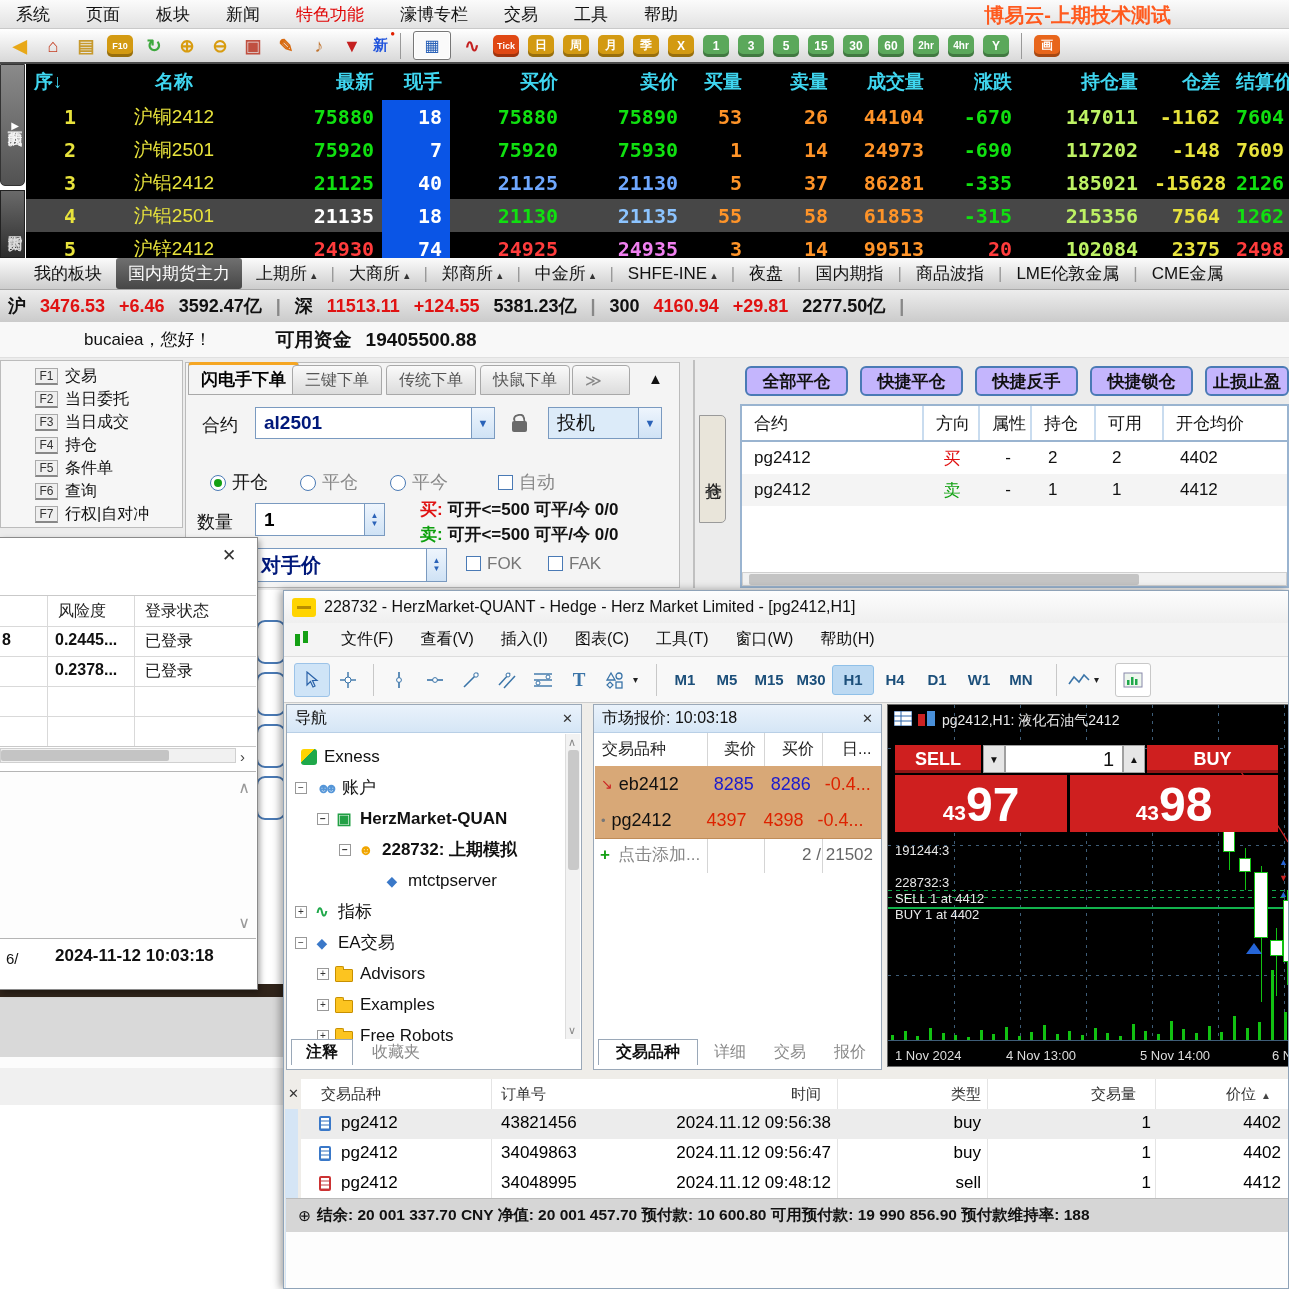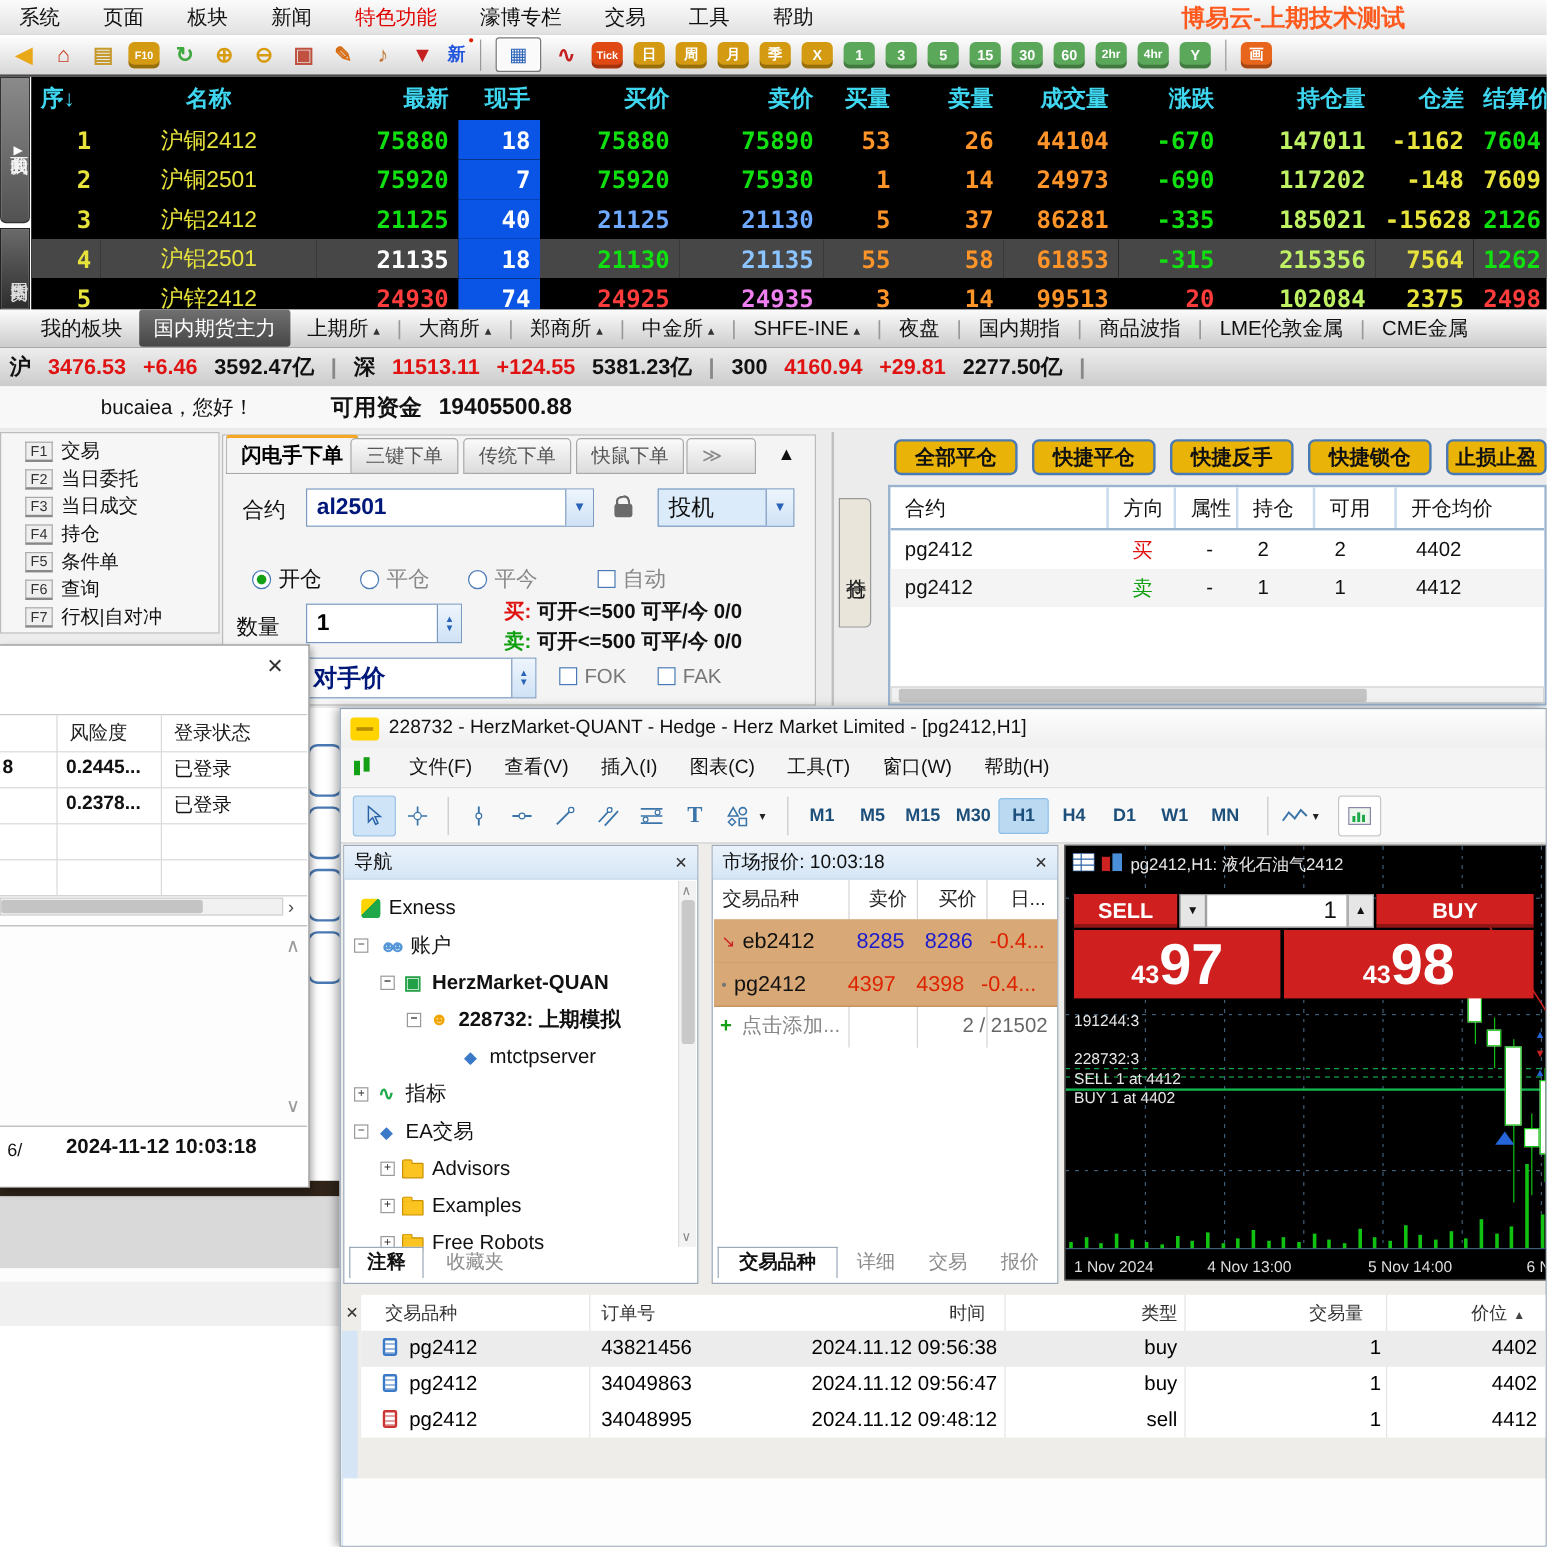--- a/index.html
+++ b/index.html
@@ -38,40 +38,40 @@
   .bt{white-space:nowrap}
   .bt.selb{background:linear-gradient(#707070,#474747);color:#fff;padding:4px 12px;border-radius:3px}
   .bt.up::after{content:"▴";font-size:11px;margin-left:4px;color:#333}
   .bsep{color:#999}
   .ticker{left:0;top:290px;width:1289px;height:32px;background:linear-gradient(#ededed,#cbcbcb);display:flex;align-items:center;gap:14px;padding-left:8px;font-size:18px;font-weight:bold;box-sizing:border-box}
   .tk-red{color:#e01212}
   .greet{left:0;top:322px;width:1289px;height:36px;background:#f8f8f8;border-bottom:1px solid #e0e0e0;display:flex;align-items:center;box-sizing:border-box}
   
   .tradebg{left:0;top:358px;width:1289px;height:232px;background:#ececec}
   .ftree{left:0;top:360px;width:183px;height:168px;background:#f6f6f6;border:1px solid #bcbcbc;box-sizing:border-box;padding-top:4px}
-  .fitem{display:flex;align-items:center;height:23px;padding-left:20px;font-size:16px;white-space:nowrap}
+  .fitem{display:flex;align-items:center;height:23px;padding-left:34px;font-size:16px;white-space:nowrap}
   .fk{display:inline-block;min-width:21px;border:1px solid #aaa;border-bottom:2px solid #888;background:#efefef;font-size:12px;text-align:center;margin-right:7px;color:#333}
   .otab{position:absolute;height:30px;padding:0 12px;display:flex;align-items:center;font-size:16px;background:linear-gradient(#fafafa,#dcdcdc);border:1px solid #a8a8a8;border-radius:4px 4px 0 0;color:#555;box-sizing:border-box}
   .otab.act{background:#f4f4f4;border-top:3px solid #f5a623;color:#000;font-weight:bold;font-size:17px;height:33px}
   .combo{position:absolute;background:#fff;border:1px solid #7a9ac0;box-sizing:border-box;display:flex;align-items:center}
   .combo .val{flex:1;padding-left:8px;font-weight:bold;font-size:19px;color:#00187a;white-space:nowrap;overflow:hidden}
   .dbtn{width:22px;align-self:stretch;background:linear-gradient(#eef5fd,#cfe2f5);border-left:1px solid #7a9ac0;display:flex;align-items:center;justify-content:center;color:#2a62b8;font-size:11px}
   .dbtn::after{content:"▼"}
   .spin{width:19px;align-self:stretch;background:linear-gradient(#eef5fd,#cfe2f5);border-left:1px solid #7a9ac0;display:flex;flex-direction:column;align-items:center;justify-content:center;color:#2a62b8;font-size:8px;line-height:8px}
   .spin::before{content:"▲"}.spin::after{content:"▼"}
   .radio{display:inline-block;width:16px;height:16px;border:1px solid #4a7ab5;border-radius:50%;background:#fff;vertical-align:-3px;margin-right:6px;box-sizing:border-box}
   .radio.sel::after{content:"";display:block;width:8px;height:8px;margin:3px;border-radius:50%;background:#14a014}
   .chk{display:inline-block;width:15px;height:15px;border:1px solid #4a7ab5;background:#fff;vertical-align:-2px;margin-right:6px;box-sizing:border-box}
   .lbl{font-size:18px}
   .binfo{font-size:17px;font-weight:bold;white-space:nowrap}
   .ic-lock{position:relative;width:15px;height:11px;background:#6a6a6a;border-radius:2px;display:inline-block}
   .ic-lock::before{content:"";position:absolute;top:-7px;left:1px;width:8px;height:7px;border:2px solid #6a6a6a;border-bottom:none;border-radius:5px 5px 0 0;transform:rotate(-12deg)}
   .ejbtn{font-size:15px;color:#111}
   
-  .pbtn{position:absolute;height:30px;background:#eab308;border:2px solid #4a7ab5;border-radius:6px;font-size:17px;font-weight:bold;display:flex;align-items:center;justify-content:center;box-sizing:border-box}
+  .pbtn{position:absolute;height:30px;background:#c4b5fd;border:2px solid #4a7ab5;border-radius:6px;font-size:17px;font-weight:bold;display:flex;align-items:center;justify-content:center;box-sizing:border-box}
   .ptable{left:740px;top:404px;width:549px;height:184px;background:#fff;border:2px solid #9ab4d0;box-sizing:border-box;overflow:hidden}
   .ptable .hrow{display:flex;height:34px;align-items:center;border-bottom:2px solid #9ab4d0;font-size:17px}
   .pcol{box-sizing:border-box;padding-left:12px;border-right:2px solid #c9dcef;height:100%;display:flex;align-items:center}
   .prow{display:flex;height:32px;align-items:center;font-size:17px}
   .prow:nth-child(odd){background:#f4f4f4}
   .dirbuy{color:#e01212}.dirsell{color:#0ea00e}
   .vtabhold{left:699px;top:415px;width:27px;height:108px;background:#e9e5da;border:1px solid #9a9a9a;border-radius:0 5px 5px 0;writing-mode:vertical-rl;text-align:center;font-size:17px;color:#222;box-sizing:border-box}
   .hscroll{position:absolute;background:#f1f1f1;border:1px solid #d0d0d0;box-sizing:border-box}
   .hthumb{position:absolute;top:1px;height:11px;background:#c4c4c4;border-radius:2px}
   
@@ -867,16 +867,17 @@
       <span class="tbxc a" style="left:900px;top:64px;width:80px;text-align:right;display:inline-block">4402</span>
 
       <span class="a" style="left:18px;top:96px"><span class="docic rd"></span></span>
       <span class="tbxc a" style="left:40px;top:94px">pg2412</span>
       <span class="tbxc a" style="left:200px;top:94px">34048995</span>
       <span class="tbxc a" style="left:355px;top:94px;width:175px;text-align:right;display:inline-block">2024.11.12 09:48:12</span>
       <span class="tbxc a" style="left:600px;top:94px;width:80px;text-align:right;display:inline-block">sell</span>
       <span class="tbxc a" style="left:770px;top:94px;width:80px;text-align:right;display:inline-block">1</span>
       <span class="tbxc a" style="left:900px;top:94px;width:80px;text-align:right;display:inline-block">4412</span>
     </div>
+    <div class="a plusc" style="left:2px;top:607px;width:1002px;height:34px;background:#d6d6d6;border-top:1px solid #bbb;display:flex;align-items:center;padding-left:12px;font-size:15.5px;font-weight:bold;box-sizing:border-box;white-space:nowrap;overflow:hidden">结余: 20 001 337.70 CNY  净值: 20 001 457.70  预付款: 10 600.80  可用预付款: 19 990 856.90  预付款维持率: 188</div>
     <div class="a" style="left:2px;top:641px;width:1002px;height:57px;background:#fdfdfd"></div>
   </div>
 
 </div>
 
 </body></html>

